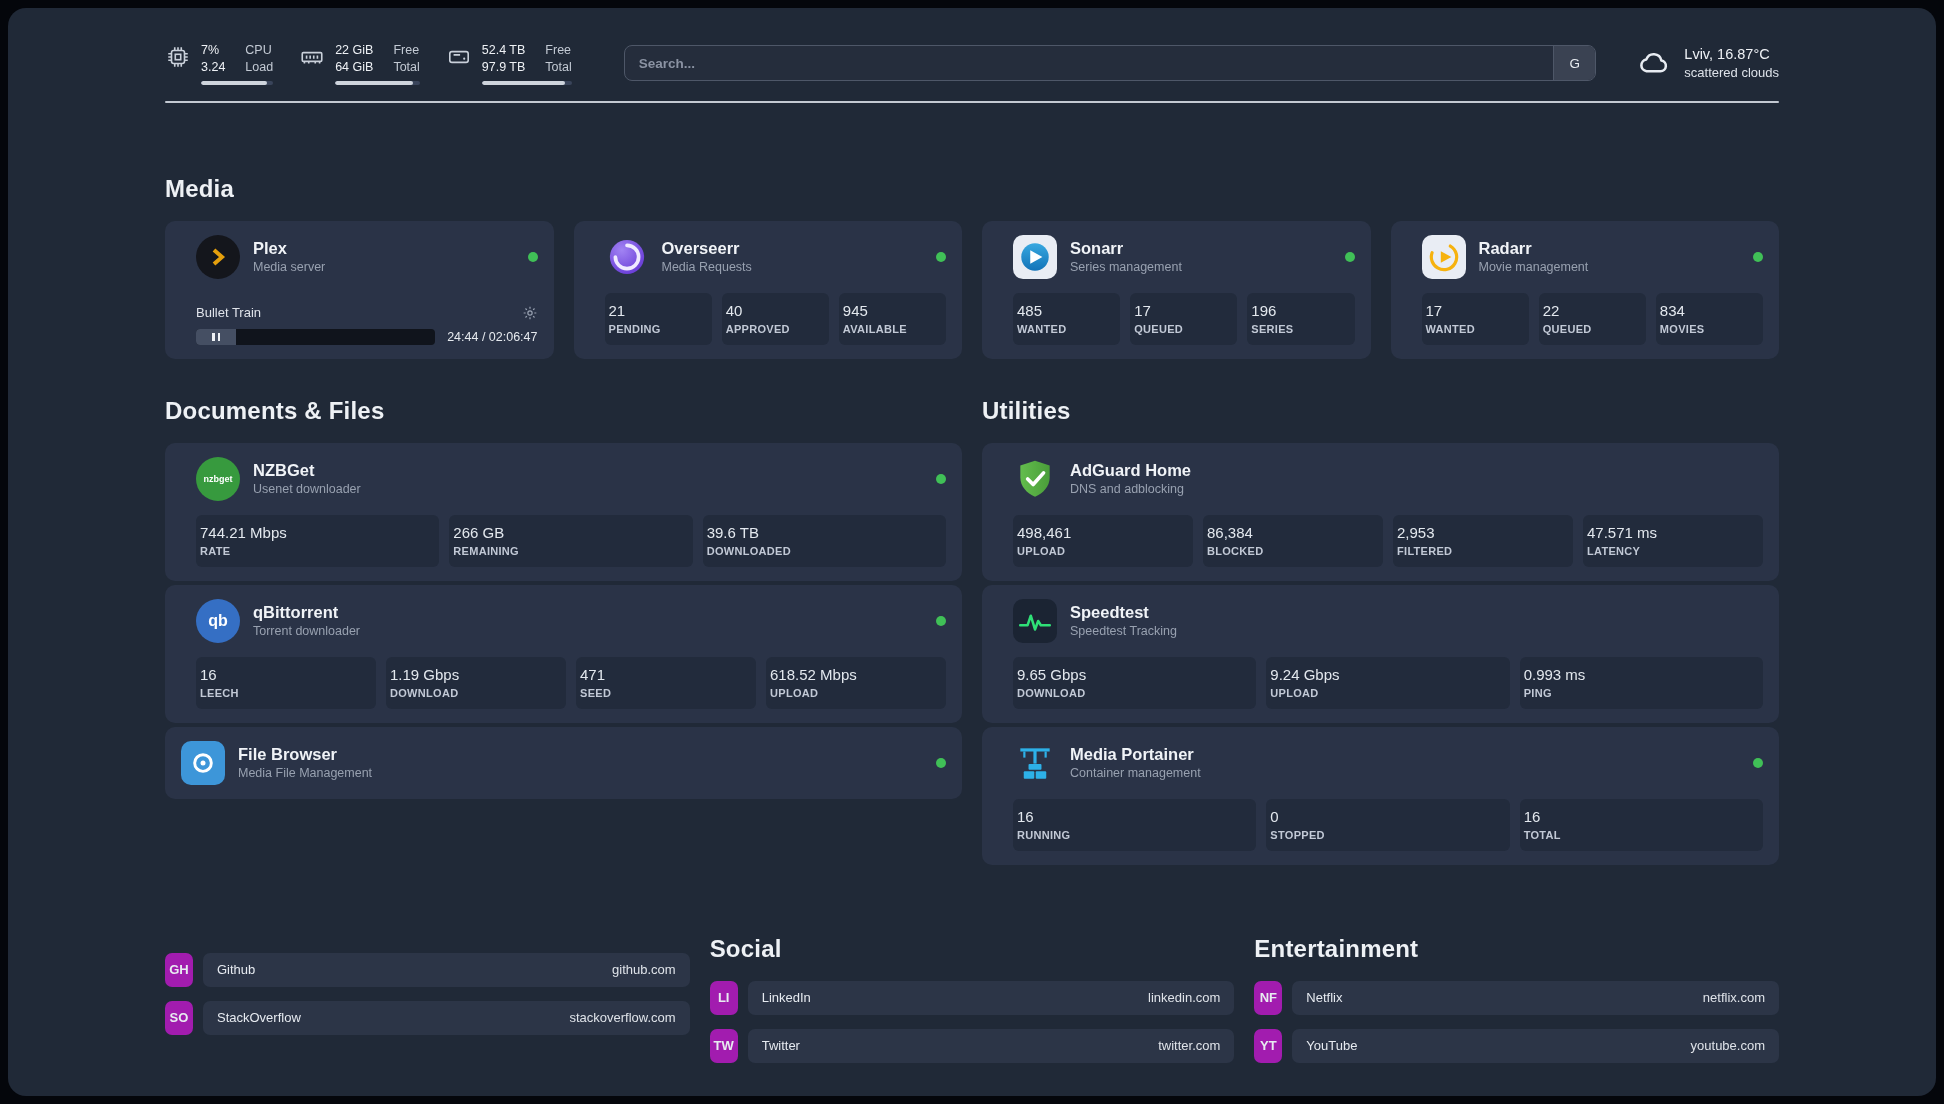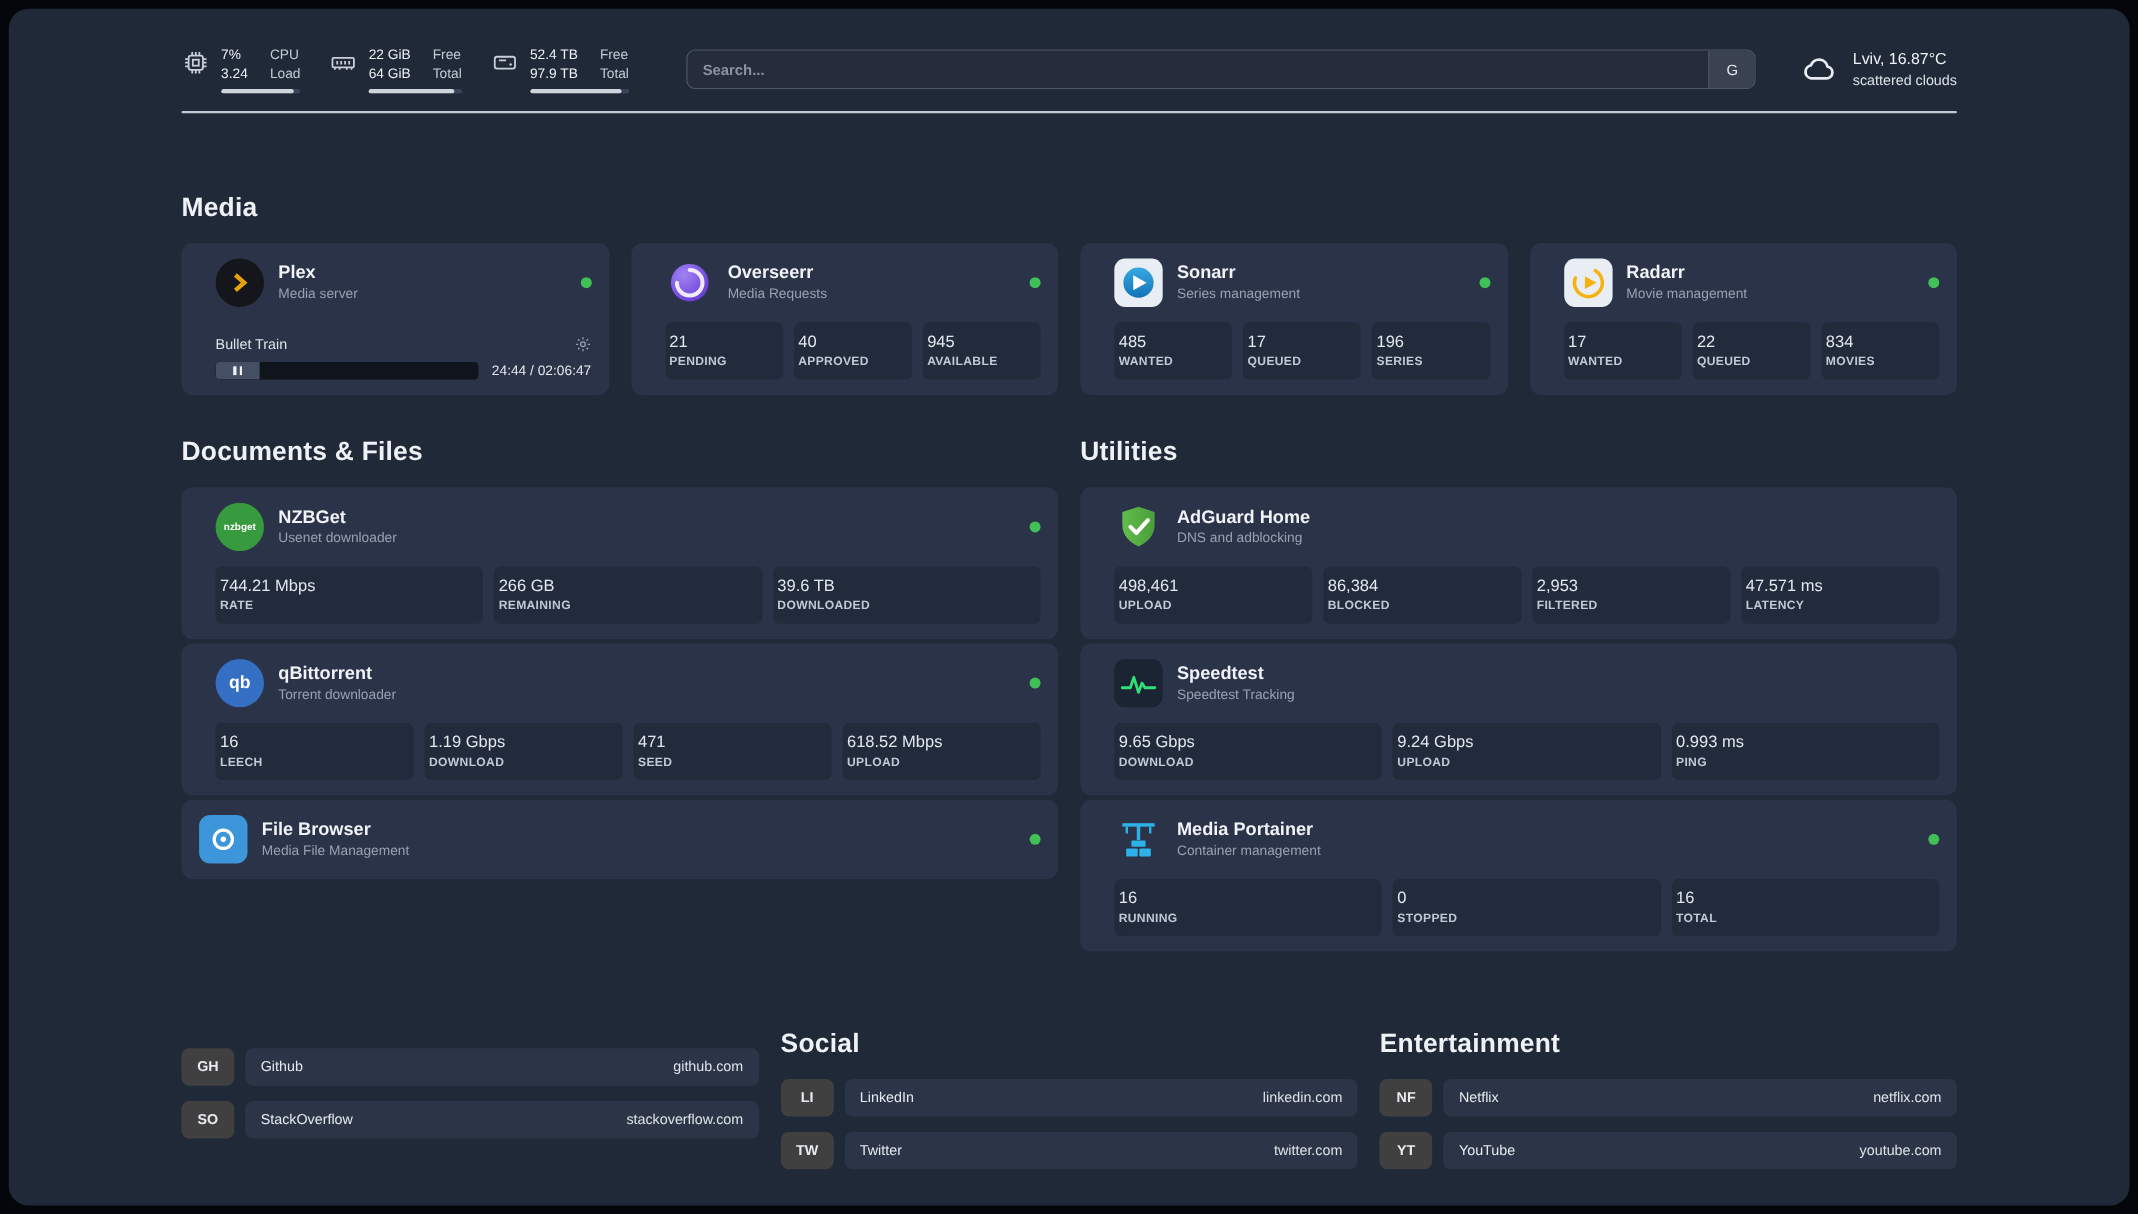--- a/index.html
+++ b/index.html
@@ -75,21 +75,21 @@
   .ic-qb { background:#356fc4; border-radius:50%; color:#fff; font-size:16px; font-weight:700; }
   .ic-fb { background:#3d96d9; border-radius:10px; }
   .ic-fb svg { width:30px; height:30px; }
   .ic-speedtest { background:#1b2433; border-radius:10px; }
   .ic-speedtest svg { width:38px; height:38px; }
 
   
   .bookmarks { margin-top:70px; display:grid; grid-template-columns:repeat(3,1fr); gap:20px; padding-bottom:40px; }
   .bm-rows { margin-top:18px; display:flex; flex-direction:column; gap:14px; }
   .bm-row { display:flex; gap:10px; align-items:center; cursor:pointer; }
-  .bm-abbr { width:48px; height:34px; border-radius:7px; background:#404040; color:#e7ebf0; font-size:13px; font-weight:700; display:flex; align-items:center; justify-content:center; flex-shrink:0; }
+  .bm-abbr { width:28px; height:34px; border-radius:7px; background:#a21caf; color:#e7ebf0; font-size:13px; font-weight:700; display:flex; align-items:center; justify-content:center; flex-shrink:0; }
   .bm-pill { flex:1; height:34px; border-radius:7px; background:#2c3547; display:flex; align-items:center; justify-content:space-between; padding:0 14px; }
   .bm-name { font-size:13px; color:#e6eaf0; }
   .bm-url { font-size:13px; color:#dfe3e9; }
 </style>
 </head>
 <body>
 
 <div class="page">
   <div class="content">
 

